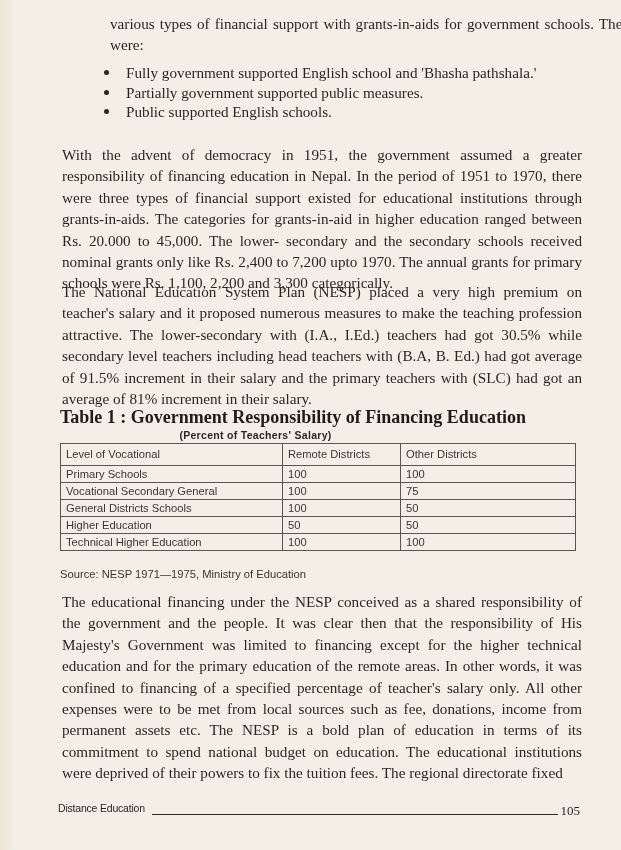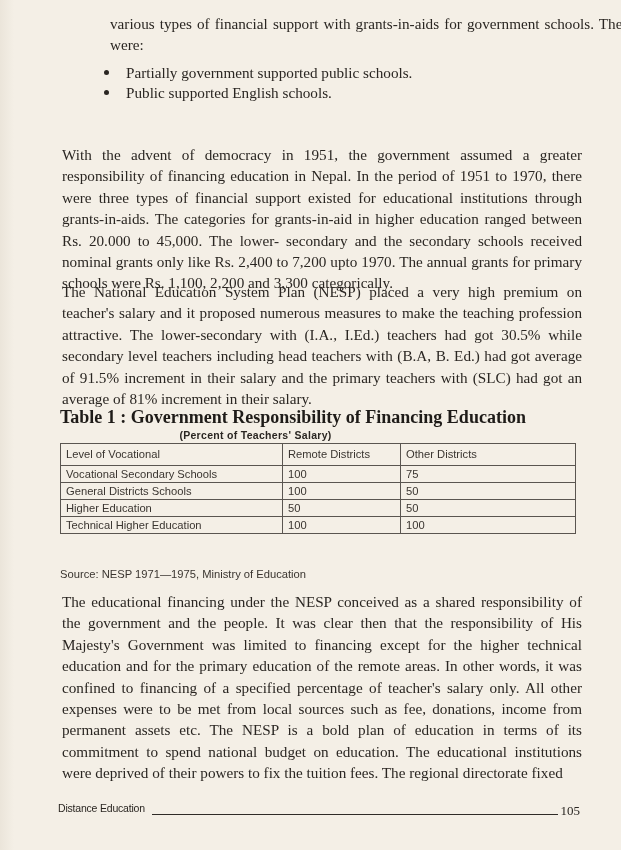--- a/index.html
+++ b/index.html
@@ -150,21 +150,22 @@
 </head>
 <body>
 
 <div class="page-edge"></div>
 
 <div class="text-block" id="para-intro">
   <p>various types of financial support with grants-in-aids for government schools. They were:</p>
 </div>
 
 <ul class="bullets">
-  <li>Partially government supported public schools.</li>
+  <li>Fully government supported English school and 'Bhasha pathshala.'</li>
+  <li>Partially government supported public measures.</li>
   <li>Public supported English schools.</li>
 </ul>
 
 <div class="text-block" id="para-democracy">
   <p>With the advent of democracy in 1951, the government assumed a greater responsibility of financing education in Nepal. In the period of 1951 to 1970, there were three types of financial support existed for educational institutions through grants-in-aids. The categories for grants-in-aid in higher education ranged between Rs. 20.000 to 45,000. The lower- secondary and the secondary schools received nominal grants only like Rs. 2,400 to 7,200 upto 1970. The annual grants for primary schools were Rs. 1,100, 2,200 and 3,300 categorically.</p>
 </div>
 
 <div class="text-block" id="para-nesp">
   <p>The National Education System Plan (NESP) placed a very high premium on teacher's salary and it proposed numerous measures to make the teaching profession attractive. The lower-secondary with (I.A., I.Ed.) teachers had got 30.5% while secondary level teachers including head teachers with (B.A, B. Ed.) had got average of 91.5% increment in their salary and the primary teachers with (SLC) had got an average of 81% increment in their salary.</p>
 </div>
@@ -175,21 +176,26 @@
 <table class="data-table">
   <thead>
     <tr>
       <th class="col-level">Level of Vocational</th>
       <th class="col-remote">Remote Districts</th>
       <th>Other Districts</th>
     </tr>
   </thead>
   <tbody>
     <tr>
-      <td>Vocational Secondary Schools</td>
+      <td>Primary Schools</td>
+      <td>100</td>
+      <td>100</td>
+    </tr>
+    <tr>
+      <td>Vocational Secondary General</td>
       <td>100</td>
       <td>75</td>
     </tr>
     <tr>
       <td>General Districts Schools</td>
       <td>100</td>
       <td>50</td>
     </tr>
     <tr>
       <td>Higher Education</td>

